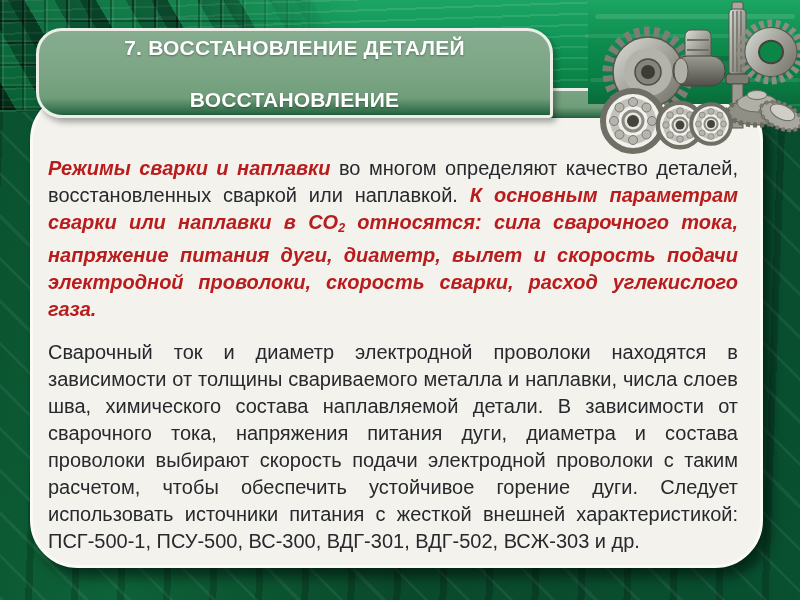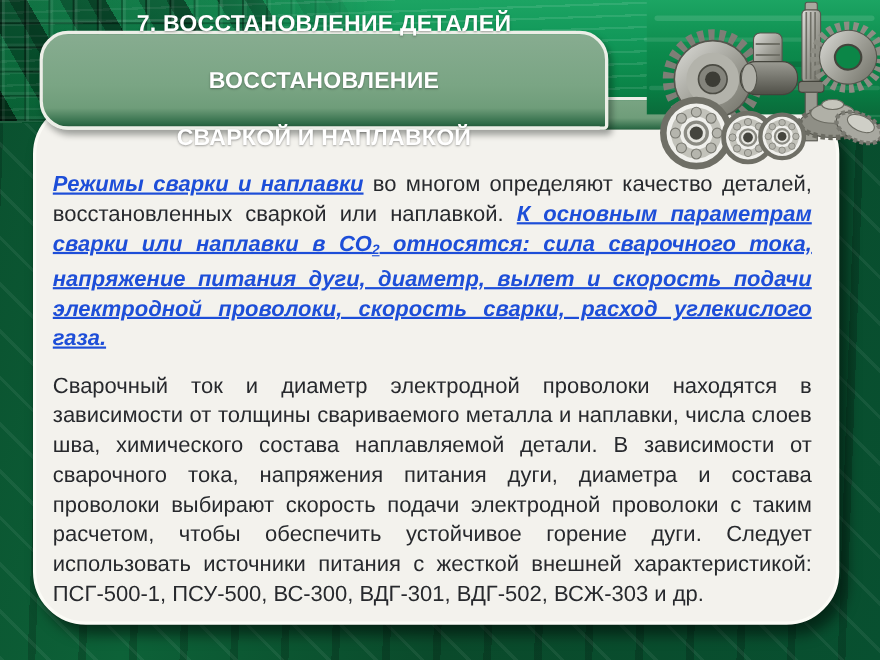--- a/index.html
+++ b/index.html
@@ -41,21 +41,21 @@
     box-shadow:7px 9px 12px rgba(0,10,5,0.55), 0 0 0 1px rgba(0,0,0,0.08);
     box-sizing:border-box;
   }
   .content{
     position:absolute;left:0;top:0;right:0;
     padding:60px 22px 0 15px;
     font-size:20px;line-height:27px;text-align:justify;
     color:#27292d;
   }
   .content p{margin:0 0 16px 0;}
-  .red{color:#1d4ed8;font-weight:700;font-style:italic;text-decoration:underline;}
+  .red{color:#b91c1c;font-weight:700;font-style:italic;}
   .dark{color:#27292d;}
   .sub{font-size:0.62em;vertical-align:-0.22em;}
   
   .title-plate{
     position:absolute;left:36px;top:28px;width:517px;height:90px;
     background:linear-gradient(180deg,#87ac90 0%,#7aa584 55%,#6f9d7a 80%,#2e6b47 97%,#245a3a 100%);
     border:3px solid #eceee7;border-radius:26px 26px 4px 26px;
     box-sizing:border-box;z-index:3;
     box-shadow:3px 4px 6px rgba(0,10,5,0.35);
   }
@@ -88,21 +88,20 @@
     <p><span class="red">Режимы сварки и наплавки</span><span class="dark"> во многом определяют качество деталей, восстановленных сваркой или наплавкой. </span><span class="red">К основным параметрам сварки или наплавки в СО</span><span class="red sub">2</span><span class="red"> относятся: сила сварочного тока, напряжение питания дуги, диаметр, вылет и скорость подачи электродной проволоки, скорость сварки, расход углекислого газа.</span></p>
     <p><span class="dark">Сварочный ток и диаметр электродной проволоки находятся в зависимости от толщины свариваемого металла и наплавки, числа слоев шва, химического состава наплавляемой детали. В зависимости от сварочного тока, напряжения питания дуги, диаметра и состава проволоки выбирают скорость подачи электродной проволоки с таким расчетом, чтобы обеспечить устойчивое горение дуги. Следует использовать источники питания с жесткой внешней характеристикой: ПСГ-500-1, ПСУ-500, ВС-300, ВДГ-301, ВДГ-502, ВСЖ-303 и др.</span></p>
   </div>
 </div>
 
 <div class="title-ext"></div>
 <div class="title-plate">
   <div class="title-text">
     <span>7. ВОССТАНОВЛЕНИЕ ДЕТАЛЕЙ</span>
     <span>ВОССТАНОВЛЕНИЕ</span>
-    <span>СВАРКОЙ И НАПЛАВКОЙ</span>
   </div>
 </div>
 
 <svg class="gears" viewBox="0 0 215 158" xmlns="http://www.w3.org/2000/svg">
   <defs>
     <linearGradient id="gbg" x1="0" y1="0" x2="0" y2="1">
       <stop offset="0" stop-color="#1ca563"></stop>
         <stop offset="0.45" stop-color="#0c8a4c"></stop>
       <stop offset="0.8" stop-color="#087c43"></stop>
         <stop offset="1" stop-color="#0a6b3a"></stop>

